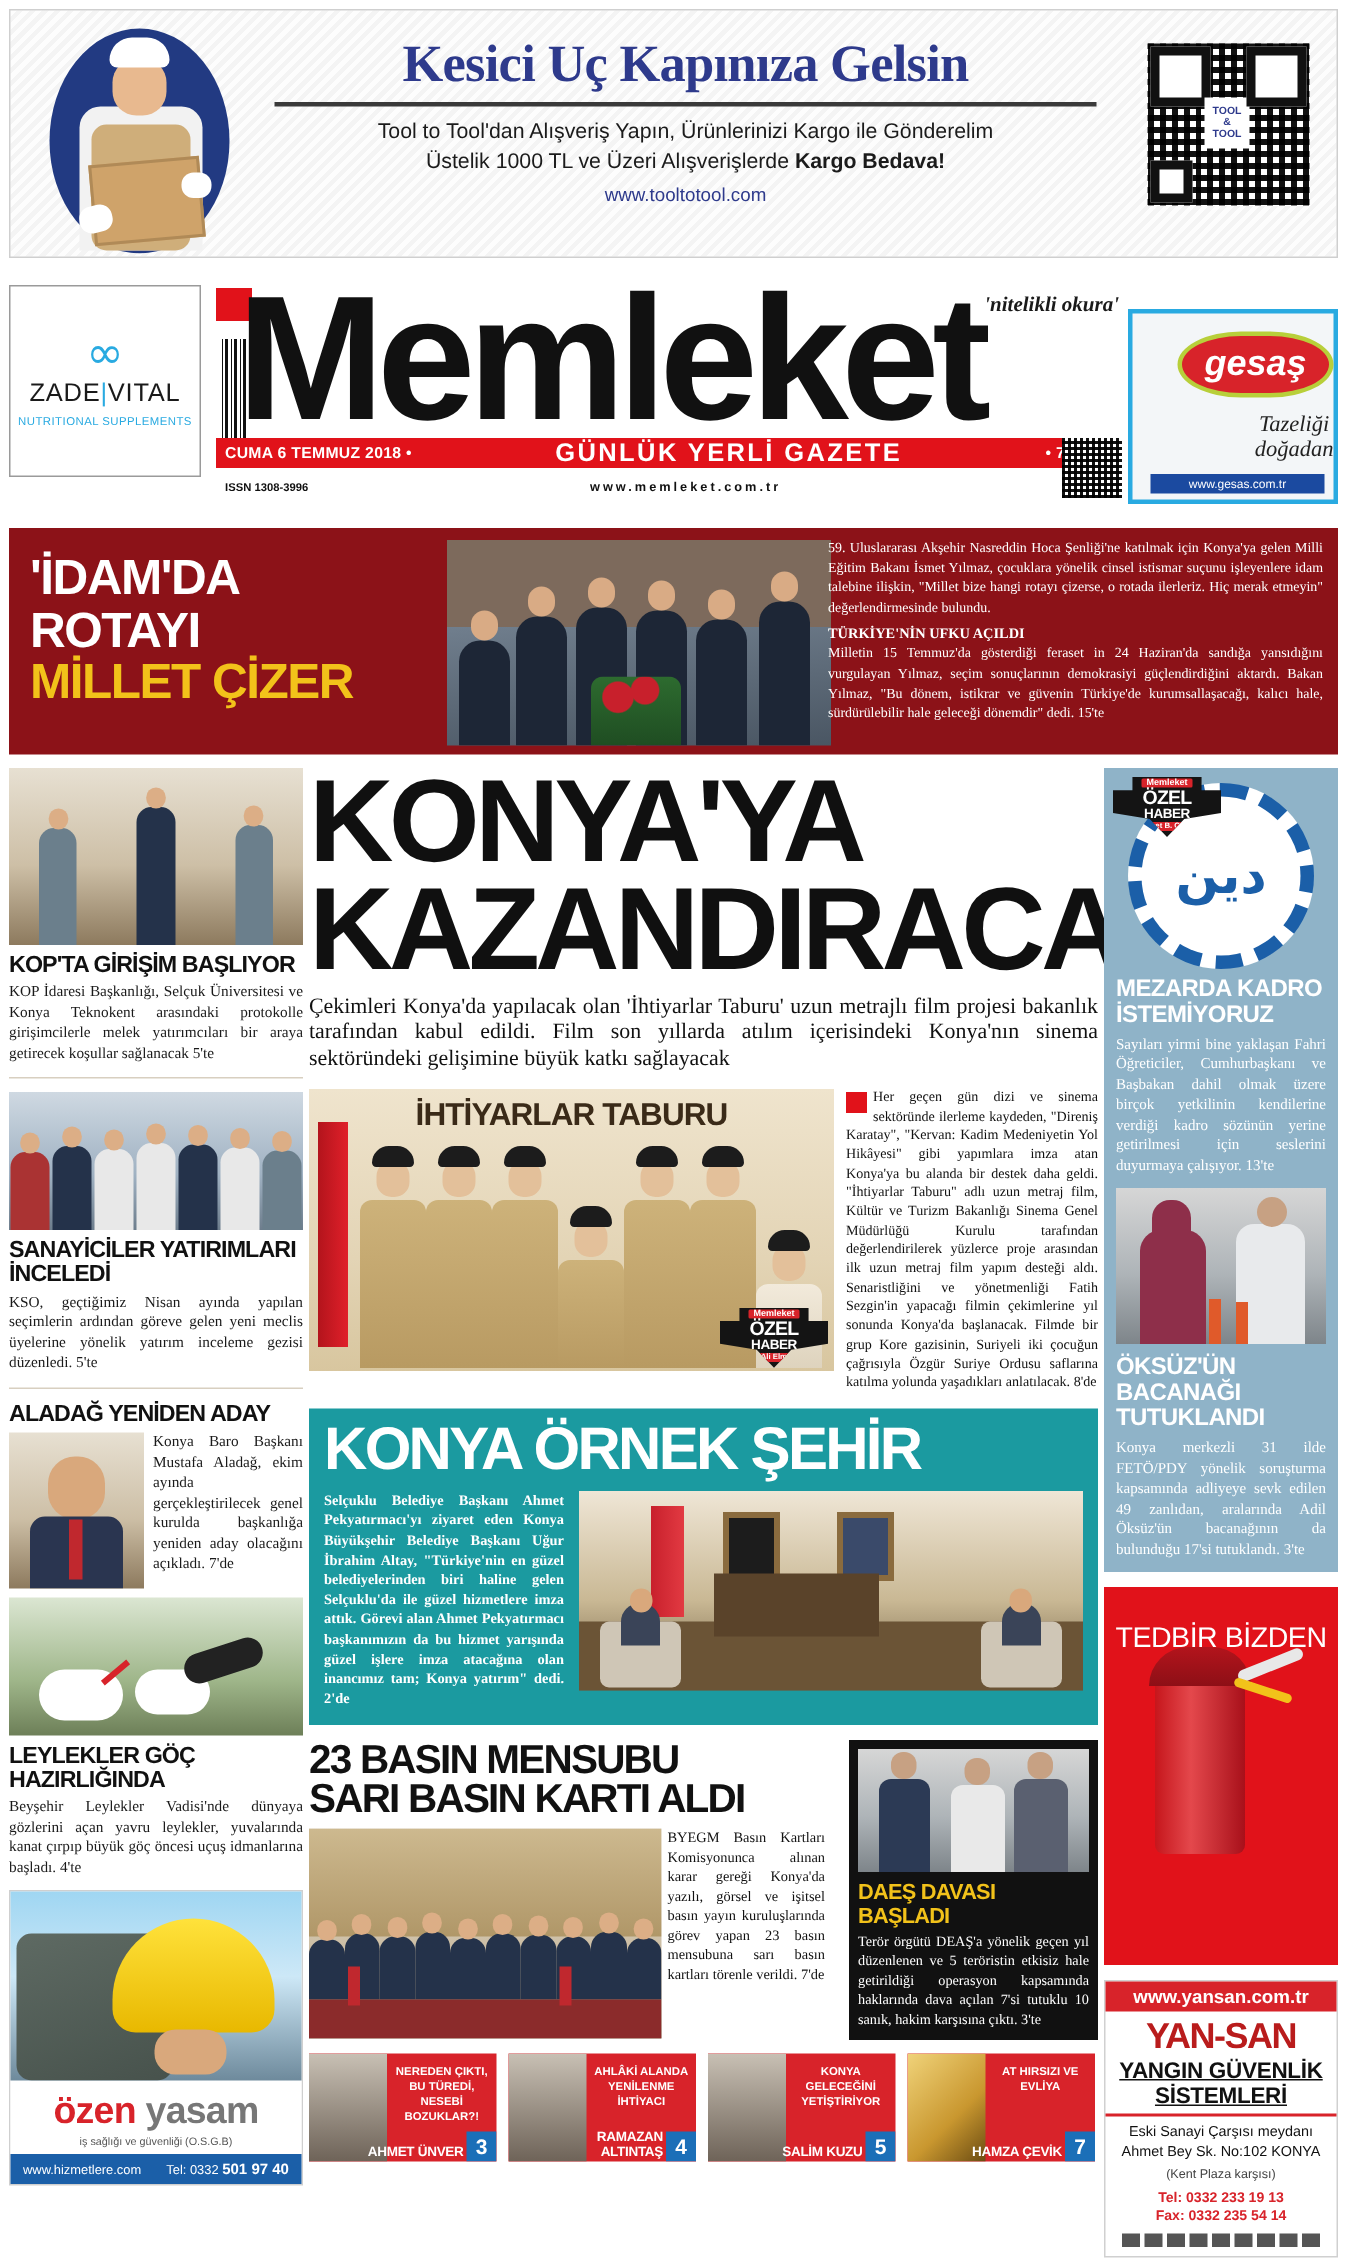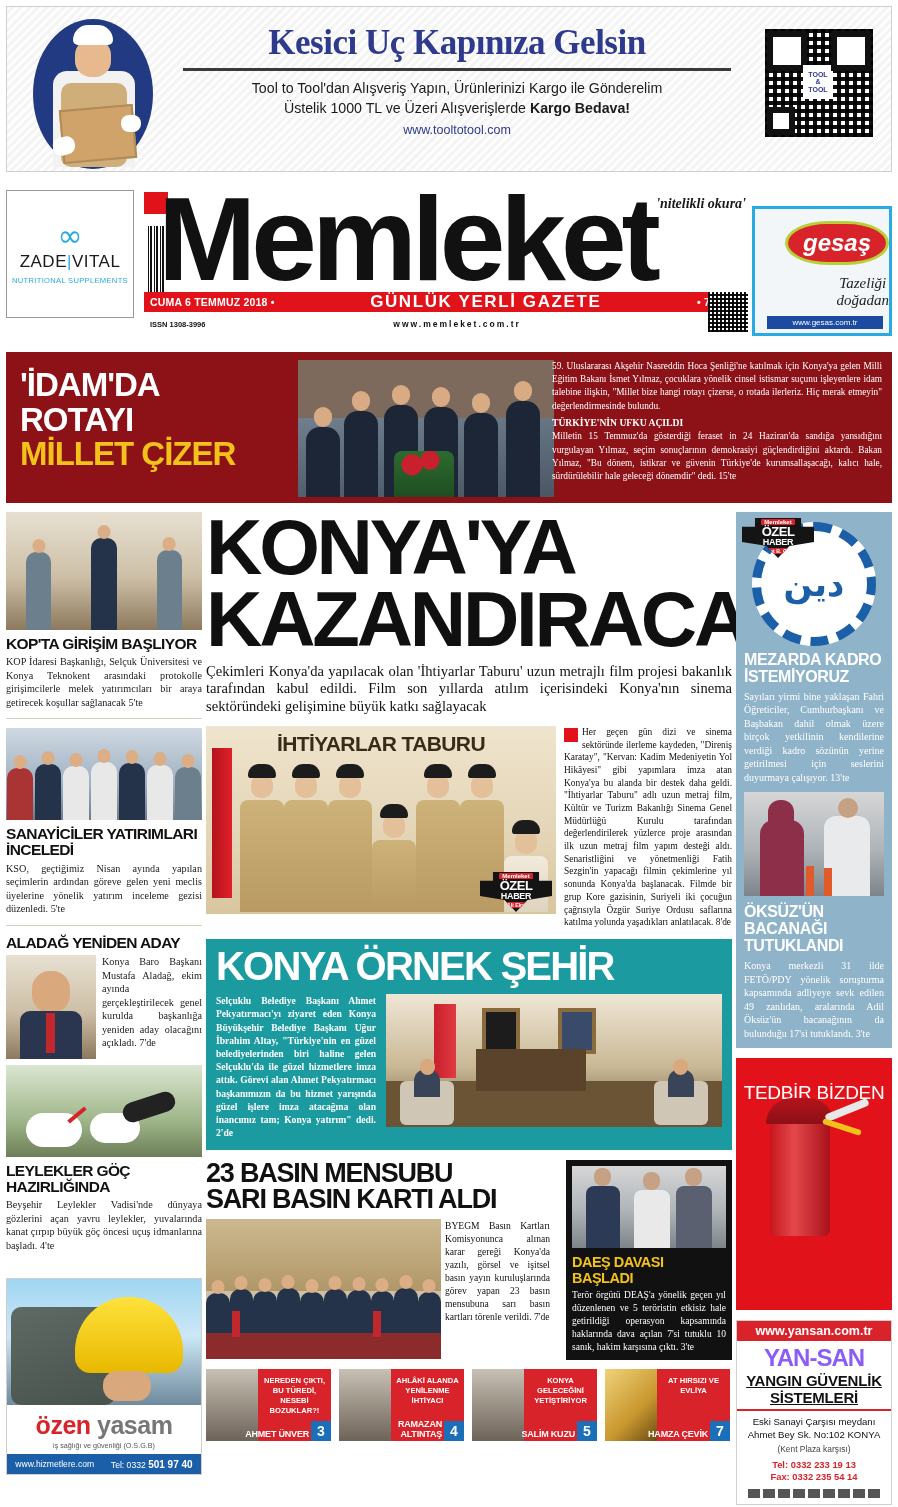--- a/index.html
+++ b/index.html
@@ -293,31 +293,31 @@
 
   .tedbir { margin-top:10px; background:#e1121a; height:252px; position:relative; overflow:hidden; }
   .tedbir-t { font-family:"Liberation Sans",sans-serif; font-size:19px; color:#fff; text-align:center; padding-top:24px; letter-spacing:-0.3px;}
   .ext { position:absolute; left:34px; top:58px; width:60px; height:120px; background:linear-gradient(90deg,#c6161c,#e4484c 40%,#a8101a); border-radius:6px;}
   .ext-top { position:absolute; left:30px; top:40px; width:68px; height:26px; background:linear-gradient(180deg,#b3141c,#8d0f16); border-radius:34px 34px 0 0;}
   .ext-h { position:absolute; left:88px; top:48px; width:46px; height:8px; background:#e8e8e8; transform:rotate(-22deg); border-radius:4px;}
   .ext-n { position:absolute; left:86px; top:66px; width:40px; height:6px; background:#f2c21a; transform:rotate(18deg); border-radius:3px;}
   .yansan { margin-top:10px; border:1px solid #d0d0d0; }
   .ys-url { background:#d8232a; color:#fff; font-family:"Liberation Sans",sans-serif; font-weight:700; font-size:12.5px; text-align:center; padding:3px 0;}
   .ys-logo { text-align:center; padding:3px 0 0; }
-  .ys-logo .n { font-family:"Liberation Sans",sans-serif; font-weight:700; font-size:24px; color:#8b5cf6; letter-spacing:-1px;}
+  .ys-logo .n { font-family:"Liberation Sans",sans-serif; font-weight:700; font-size:24px; color:#b91c1c; letter-spacing:-1px;}
   .ys-logo .s { font-family:"Liberation Sans",sans-serif; font-weight:700; font-size:15px; color:#111; letter-spacing:-0.2px;text-decoration:underline;}
   .ys-body { text-align:center; padding:5px 4px 6px; border-top:2px solid #d8232a; margin-top:3px;}
   .ys-body .a { font-family:"Liberation Sans",sans-serif; font-size:9.6px; color:#111; line-height:1.3;}
   .ys-body .p { font-family:"Liberation Sans",sans-serif; font-size:8.4px; color:#444; margin-top:3px;}
   .ys-body .t { font-family:"Liberation Sans",sans-serif; font-weight:700; font-size:9.4px; color:#d8232a; margin-top:5px; line-height:1.3;}
   .ys-icons { display:flex; justify-content:center; gap:3px; margin-top:5px;}
   .ys-icons i { width:12px; height:9px; background:#555; display:block; }
 
   
-  .ozen { margin-top:26px; border:1px solid #cfcfcf; }
+  .ozen { margin-top:8px; border:1px solid #cfcfcf; }
   .ozen-photo { height:126px; background:linear-gradient(180deg,#9fd6f2 0%,#cde8f7 45%,#6e8a9c 100%); position:relative; overflow:hidden;}
   .helmet { position:absolute; right:18px; top:18px; width:108px; height:76px; background:linear-gradient(180deg,#ffe23b,#e8b800); border-radius:56px 56px 16px 16px;}
   .sleeve { position:absolute; left:4px; top:28px; width:104px; height:98px; background:linear-gradient(160deg,#5e6a63,#47524c); border-radius:10px;}
   .hand { position:absolute; left:96px; top:92px; width:48px; height:30px; background:#d9a87c; border-radius:14px;}
   .ozen-logo { background:#fff; text-align:center; padding:6px 0 4px; }
   .ozen-logo .l1 { font-family:"Liberation Sans",sans-serif; font-weight:700; font-size:25px; letter-spacing:-0.5px;}
   .ozen-logo .l1 .o { color:#d8232a; } .ozen-logo .l1 .y { color:#777; }
   .ozen-logo .l2 { font-family:"Liberation Sans",sans-serif; font-size:7.2px; color:#555; margin-top:1px;}
   .ozen-foot { background:#1b5fa8; color:#fff; display:flex; justify-content:space-around; align-items:center; height:20px; font-family:"Liberation Sans",sans-serif; font-size:8.6px;}
   .ozen-foot b { font-weight:700; font-size:10px; }

